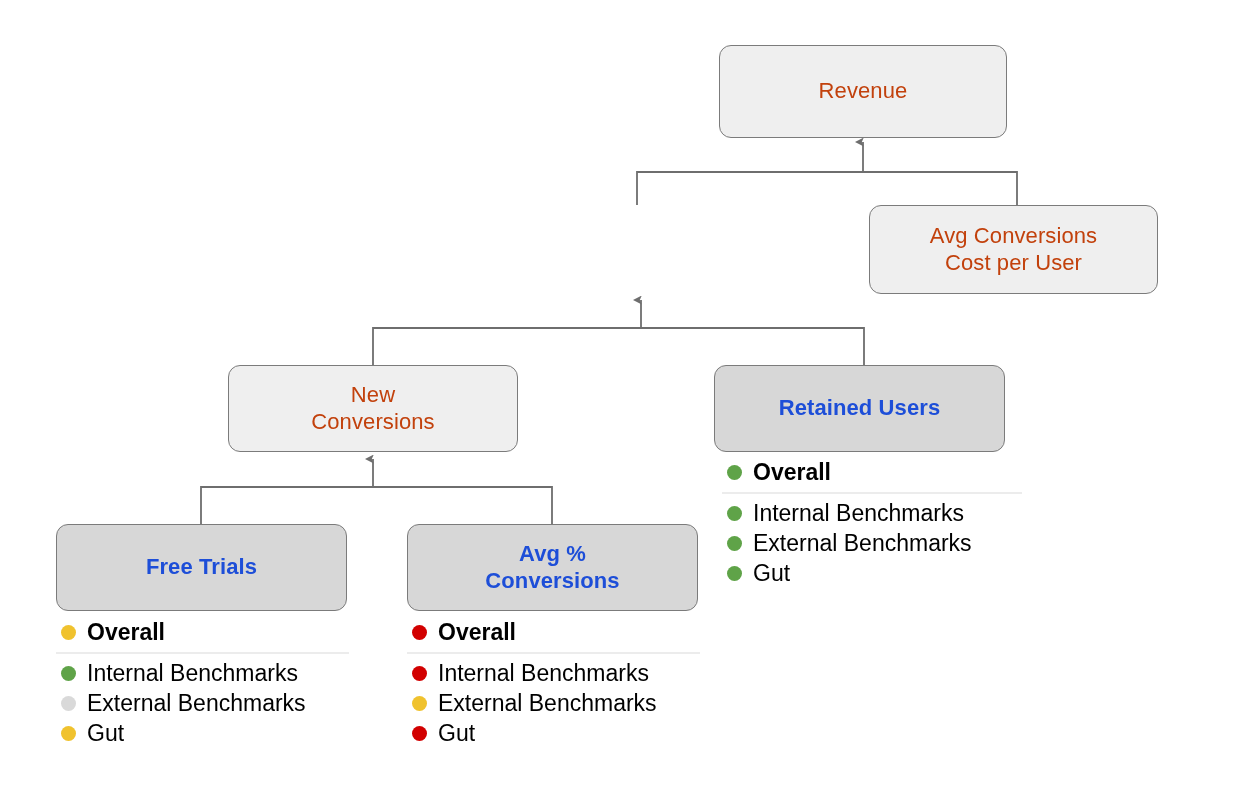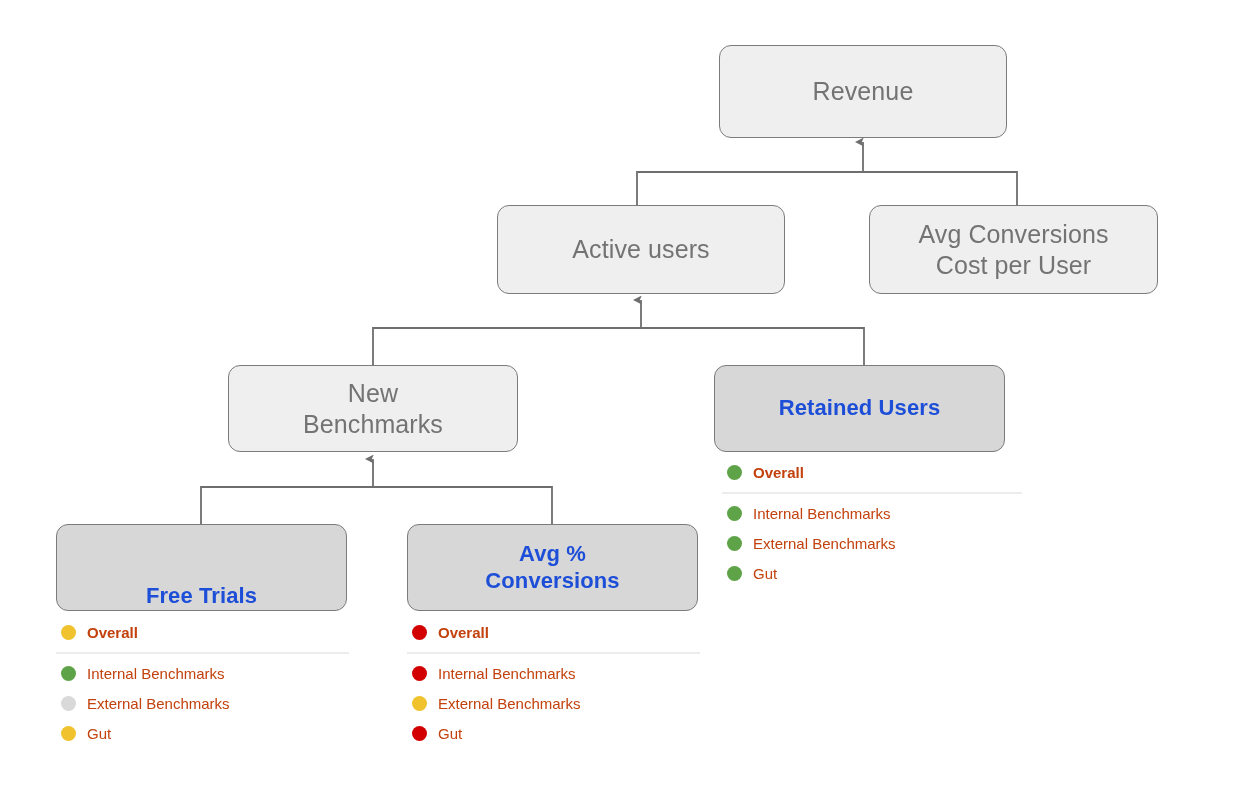--- a/index.html
+++ b/index.html
@@ -36,22 +36,22 @@
     border-radius: 12px;
     display: flex;
     align-items: center;
     justify-content: center;
     text-align: center;
     line-height: 1.22;
     letter-spacing: 0.1px;
   }
   .node.muted {
     background: #efefef;
-    color: #737373;
-    font-size: 25px;
+    color: #c2410c;
+    font-size: 22px;
     font-weight: 400;
   }
   .node.strong {
     background: #d7d7d7;
     color: #1d4ed8;
     font-size: 22px;
     font-weight: 700;
   }
   .node .node-text {
     display: block;
@@ -72,22 +72,22 @@
   }
   .legend-row .dot {
     width: 15px;
     height: 15px;
     border-radius: 50%;
     flex: 0 0 auto;
     margin-right: 11px;
     margin-left: 5px;
   }
   .legend-row .lbl {
-    font-size: 15px;
-    color: #c2410c;
+    font-size: 23px;
+    color: #000000;
     white-space: nowrap;
   }
   .legend-row.head .lbl {
     font-weight: 700;
   }
   .legend-divider {
     height: 1.5px;
     background: #ececec;
     margin: 4px 0 5px 0;
   }
@@ -117,39 +117,36 @@
     <g>
       <path d="M373 487 L373 459" stroke="#6e6e6e" stroke-width="1.8" fill="none" marker-end="url(#arrowUp)"></path>
       <path d="M201 524 L201 487 L552 487 L552 524" stroke="#6e6e6e" stroke-width="1.8" fill="none"></path>
     </g>
   </svg>
 
   <div class="node muted" style="left:719px; top:45px; width:288px; height:93px;">
     <span class="node-text">Revenue</span>
   </div>
 
-  <div class="node muted" style="left:497px; top:205px; width:288px; height:89px;">
-    <span class="node-text">Active users</span>
-  </div>
 
   <div class="node muted" style="left:869px; top:205px; width:289px; height:89px;">
     <span class="node-text">Avg Conversions
 Cost per User</span>
   </div>
 
   <div class="node muted" style="left:228px; top:365px; width:290px; height:87px;">
     <span class="node-text">New
-Benchmarks</span>
+Conversions</span>
   </div>
 
   <div class="node strong" style="left:714px; top:365px; width:291px; height:87px;">
     <span class="node-text">Retained Users</span>
   </div>
 
-  <div class="node strong" style="left:56px; top:524px; width:291px; height:87px;align-items:flex-end;">
+  <div class="node strong" style="left:56px; top:524px; width:291px; height:87px;">
     <span class="node-text">Free Trials</span>
   </div>
 
   <div class="node strong" style="left:407px; top:524px; width:291px; height:87px;">
     <span class="node-text">Avg %
 Conversions</span>
   </div>
 
   <div class="legend" style="left:722px; top:457px; width:300px;">
     <div class="legend-row head">

